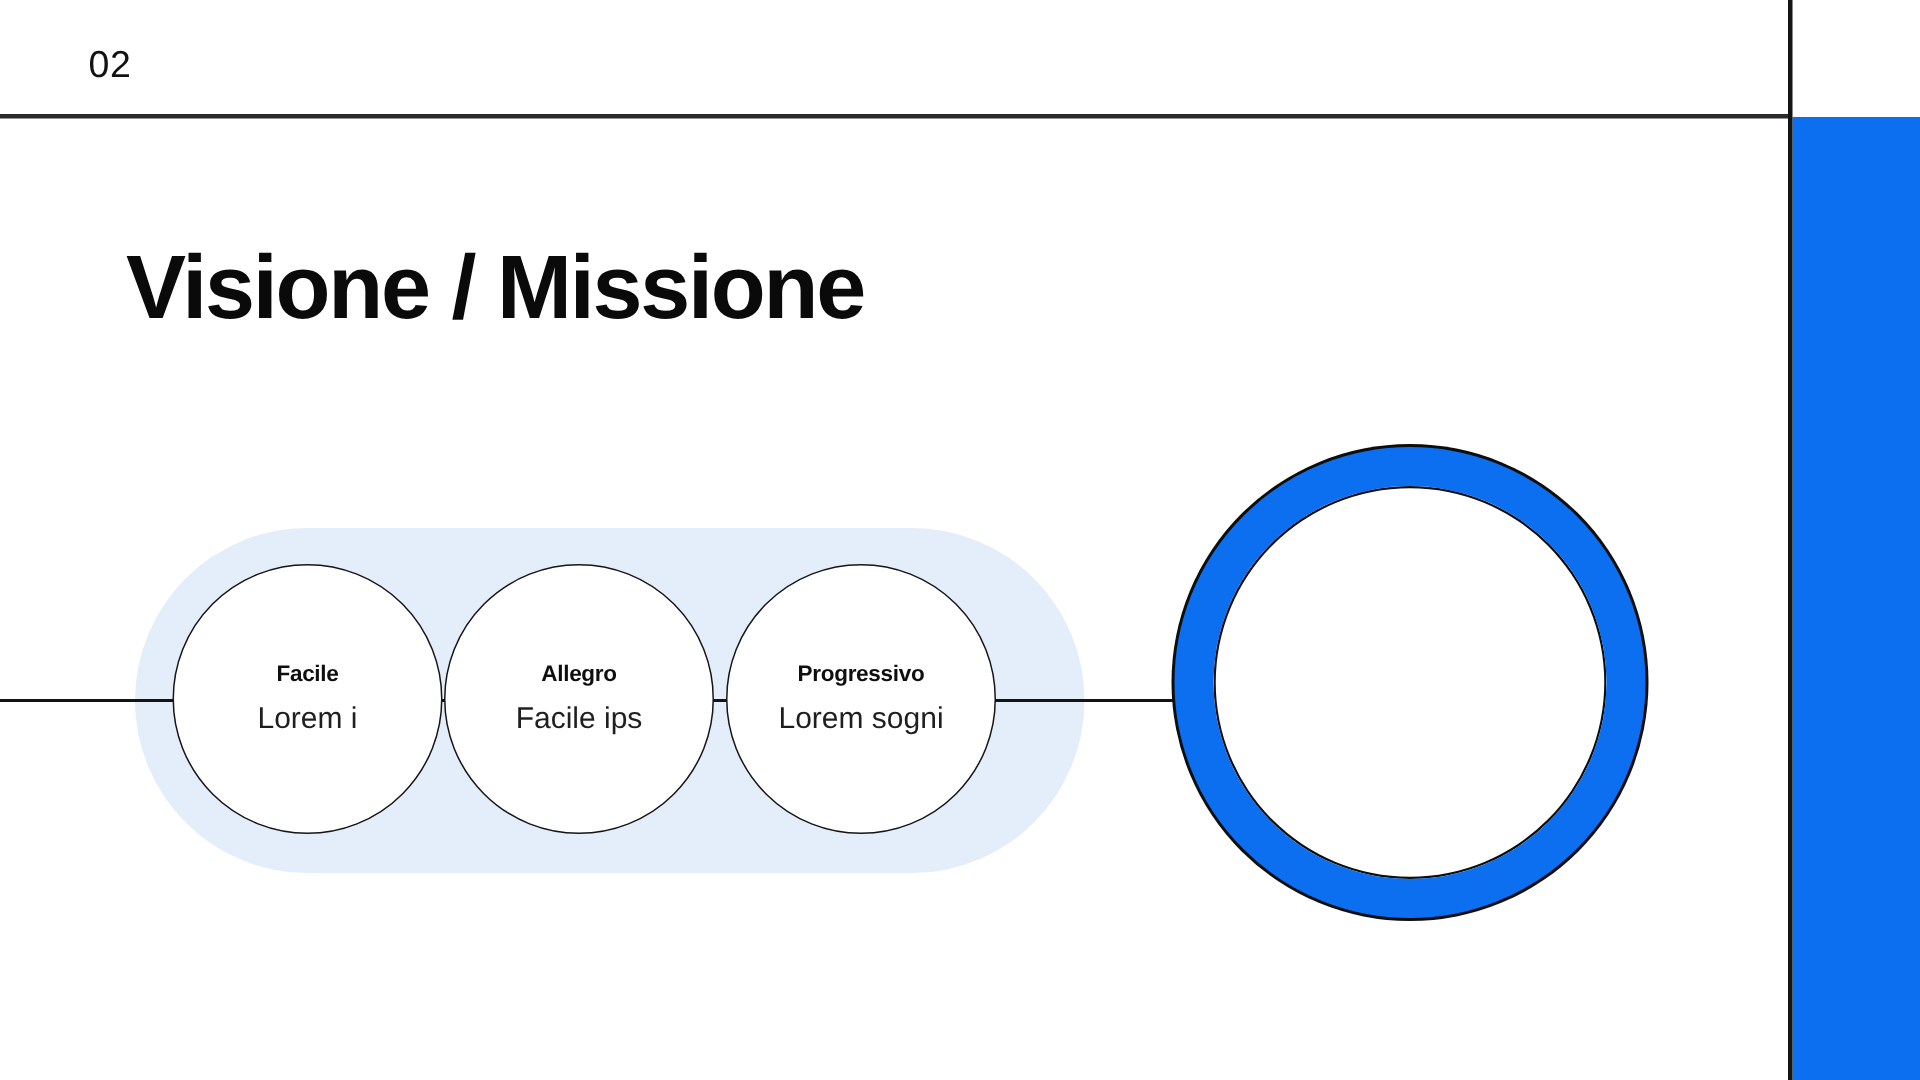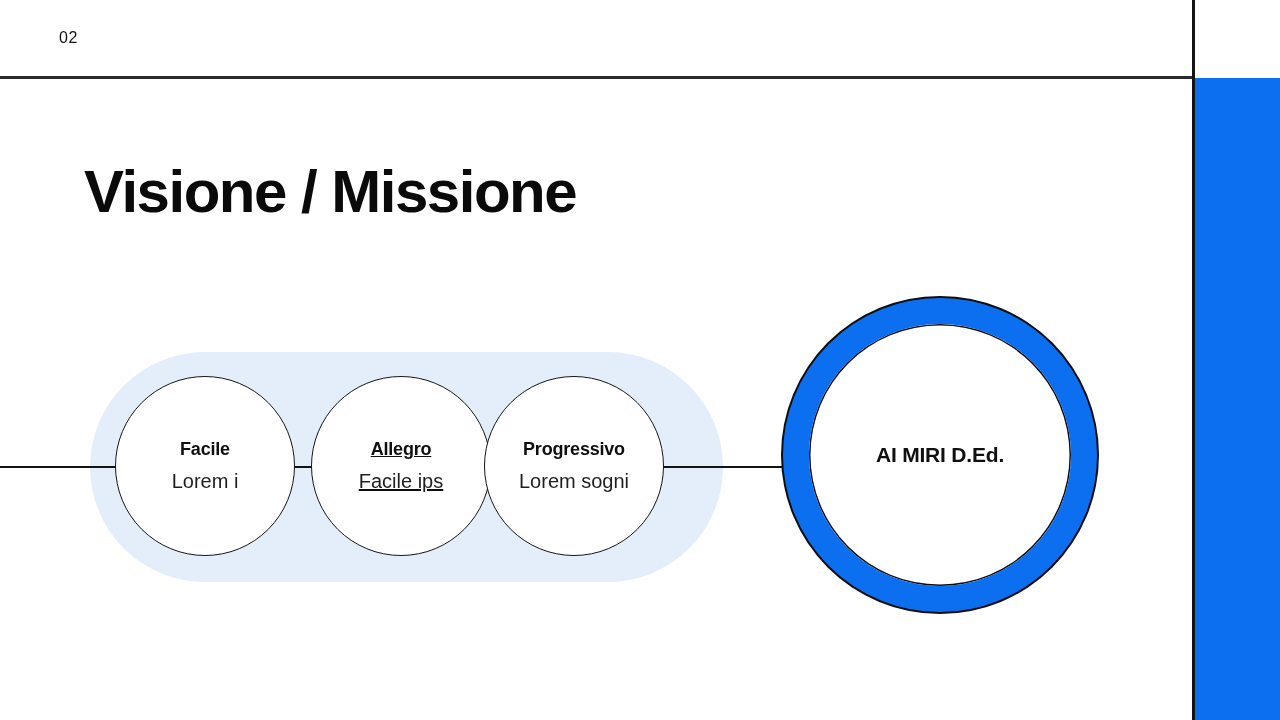--- a/index.html
+++ b/index.html
@@ -13,21 +13,21 @@
   *{margin:0;padding:0;box-sizing:border-box;}
   html,body{width:1280px;height:720px;overflow:hidden;}
   body{
     position:relative;
     background:#FFFFFF;
     font-family:"Liberation Sans","DejaVu Sans",sans-serif;
     color:var(--text-primary);
   }
   .page-number{
     position:absolute;left:59px;top:29px;
-    font-size:16px;font-weight:500;letter-spacing:.5px;
+    font-size:25px;font-weight:500;letter-spacing:.5px;
     color:#121212;
   }
   .header-rule{
     position:absolute;left:0;top:76px;width:1194px;height:3px;
     background:var(--rule-dark);
   }
   .vertical-rule{
     position:absolute;left:1192px;top:0;width:3px;height:720px;
     background:var(--line-black);
     z-index:5;
@@ -56,24 +56,24 @@
   .step-circle{
     position:absolute;top:376px;width:180px;height:180px;
     background:#FFFFFF;
     border:1.5px solid #161616;
     border-radius:50%;
     display:flex;flex-direction:column;align-items:center;justify-content:center;
     text-align:center;
     z-index:3;
   }
   .step-circle.pos-0{left:115px;}
-  .step-circle.pos-1{left:311px;text-decoration:underline;}
+  .step-circle.pos-1{left:296px;}
   .step-circle.pos-2{left:484px;}
   .step-label{
-    font-size:18px;font-weight:700;color:#0F0F0F;
+    font-size:15px;font-weight:700;color:#0F0F0F;
     letter-spacing:-.2px;
     margin-bottom:10px;
   }
   .step-description{
     font-size:20px;font-weight:400;color:var(--text-secondary);
   }
   .highlight-circle{
     position:absolute;left:783px;top:298px;width:314px;height:314px;
     background:#FFFFFF;
     border:26px solid var(--accent-blue);
@@ -113,21 +113,20 @@
     <div class="step-description">Facile ips</div>
   </div>
 
   <div class="step-circle pos-2">
     <div class="step-label">Progressivo</div>
     <div class="step-description">Lorem sogni</div>
   </div>
 
   <div class="highlight-circle">
     <div class="highlight-text">
-      <div>AI MIRI D.Ed.</div>
     </div>
   </div>
 
   <div class="vertical-rule"></div>
 
   <div class="blue-sidebar"></div>
 
 </div>
 
 </body></html>

